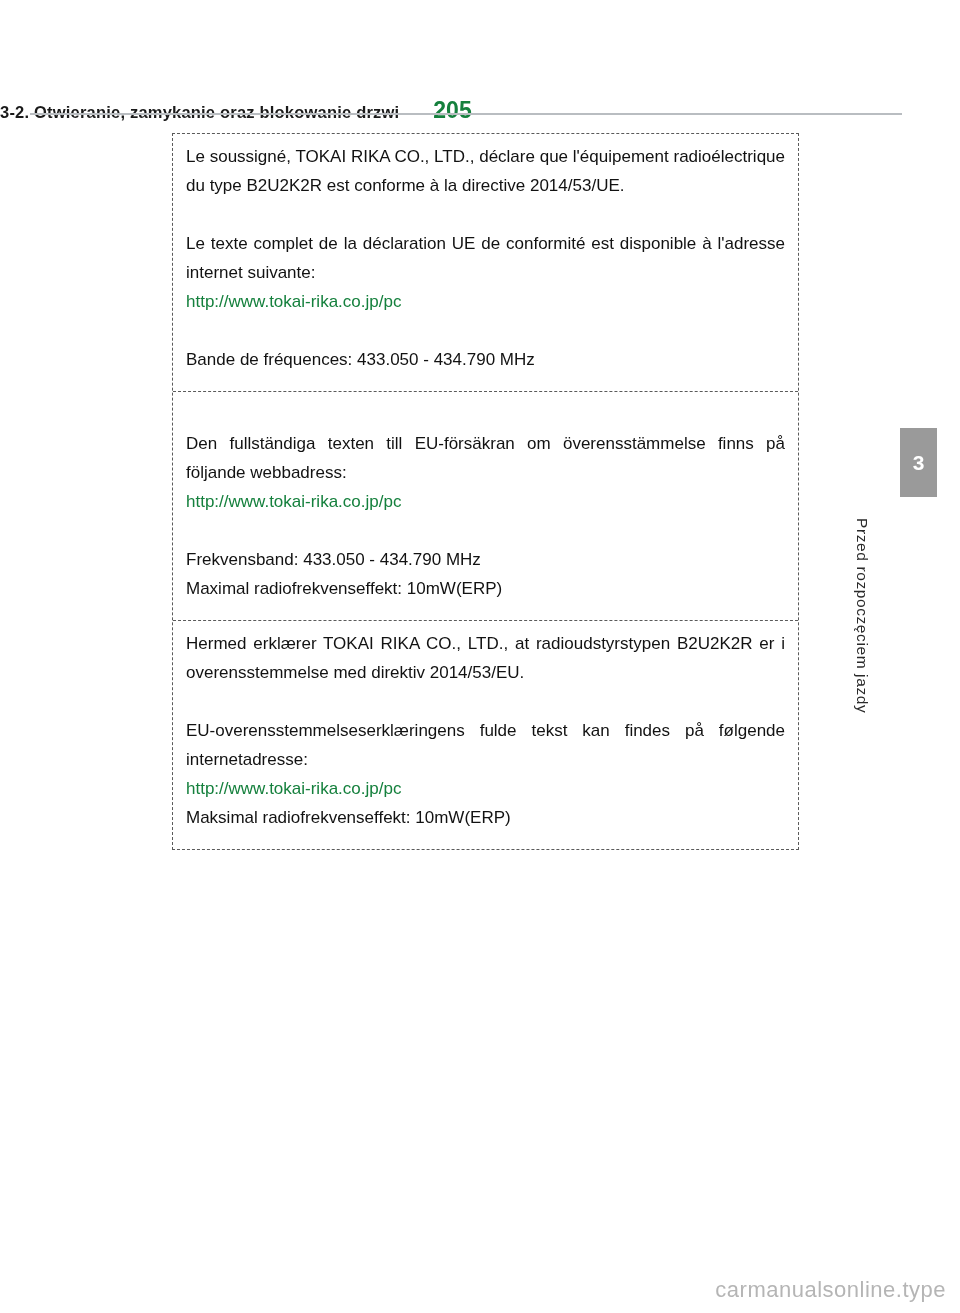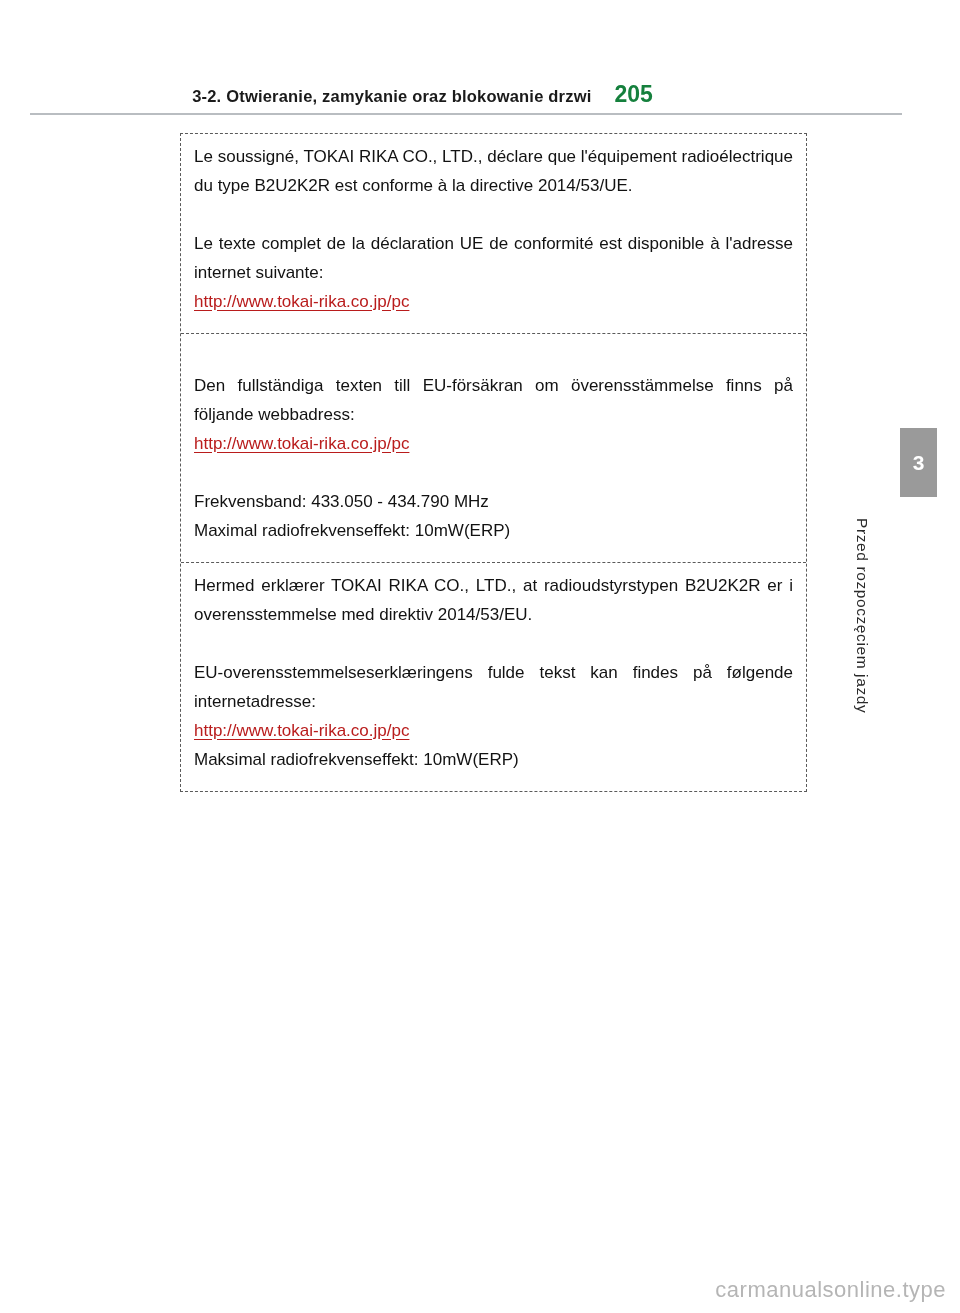--- a/index.html
+++ b/index.html
@@ -15,27 +15,27 @@
   .page {
     position: relative;
     width: 960px;
     height: 1313px;
     background: #ffffff;
   }
 
   
   .page-header {
     position: absolute;
-    top: 81px;
+    top: 97px;
     left: 0;
     width: 845px;
     display: flex;
-    justify-content: center;
+    justify-content: flex-start;
     align-items: baseline;
-    gap: 23px;
+    gap: 34px;
     white-space: nowrap;
   }
   .section-title {
     font-size: 16.5px;
     font-weight: bold;
     letter-spacing: 0.2px;
     color: #1a1a1a;
   }
   .page-number {
     font-size: 23px;
@@ -47,21 +47,21 @@
     top: 113px;
     left: 30px;
     width: 872px;
     height: 2px;
     background: #b9bdc1;
   }
 
   
   .declaration-box {
     position: absolute;
-    left: 180px;
+    left: 172px;
     top: 133px;
     width: 627px;
     border: 1px dashed #5a5a5a;
     background: #ffffff;
   }
   .declaration {
     padding: 8px 13px 17px 13px;
     font-size: 17px;
     line-height: 29px;
     color: #121212;
@@ -70,22 +70,21 @@
     border-top: 1px dashed #5a5a5a;
   }
   .declaration p {
     margin: 0;
     text-align: justify;
   }
   .declaration p.no-justify { text-align: left; }
   .gap { margin-top: 29px !important; }
   .decl-link {
     display: inline-block;
-    color: #b91c1c;
-    text-decoration: underline;
+    color: #15803d;
     text-underline-offset: 3px;
     cursor: pointer;
     line-height: 29px;
   }
 
   
   .chapter-tab {
     position: absolute;
     left: 900px;
     top: 428px;
@@ -130,20 +129,21 @@
     <span class="page-number">205</span>
   </header>
   <div class="header-rule"></div>
 
   <div class="declaration-box">
 
     <section class="declaration">
       <p>Le soussigné, TOKAI RIKA CO., LTD., déclare que l'équipement radioélectrique du type B2U2K2R est conforme à la directive 2014/53/UE.</p>
       <p class="gap">Le texte complet de la déclaration UE de conformité est disponible à l'adresse internet suivante:</p>
       <a class="decl-link">http://www.tokai-rika.co.jp/pc</a>
+      <p class="gap no-justify">Bande de fréquences: 433.050 - 434.790 MHz</p>
     </section>
 
     <section class="declaration">
       <p class="gap">Den fullständiga texten till EU-försäkran om överensstämmelse finns på följande webbadress:</p>
       <a class="decl-link">http://www.tokai-rika.co.jp/pc</a>
       <p class="gap no-justify">Frekvensband: 433.050 - 434.790 MHz</p>
       <p class="no-justify">Maximal radiofrekvenseffekt: 10mW(ERP)</p>
     </section>
 
     <section class="declaration">

